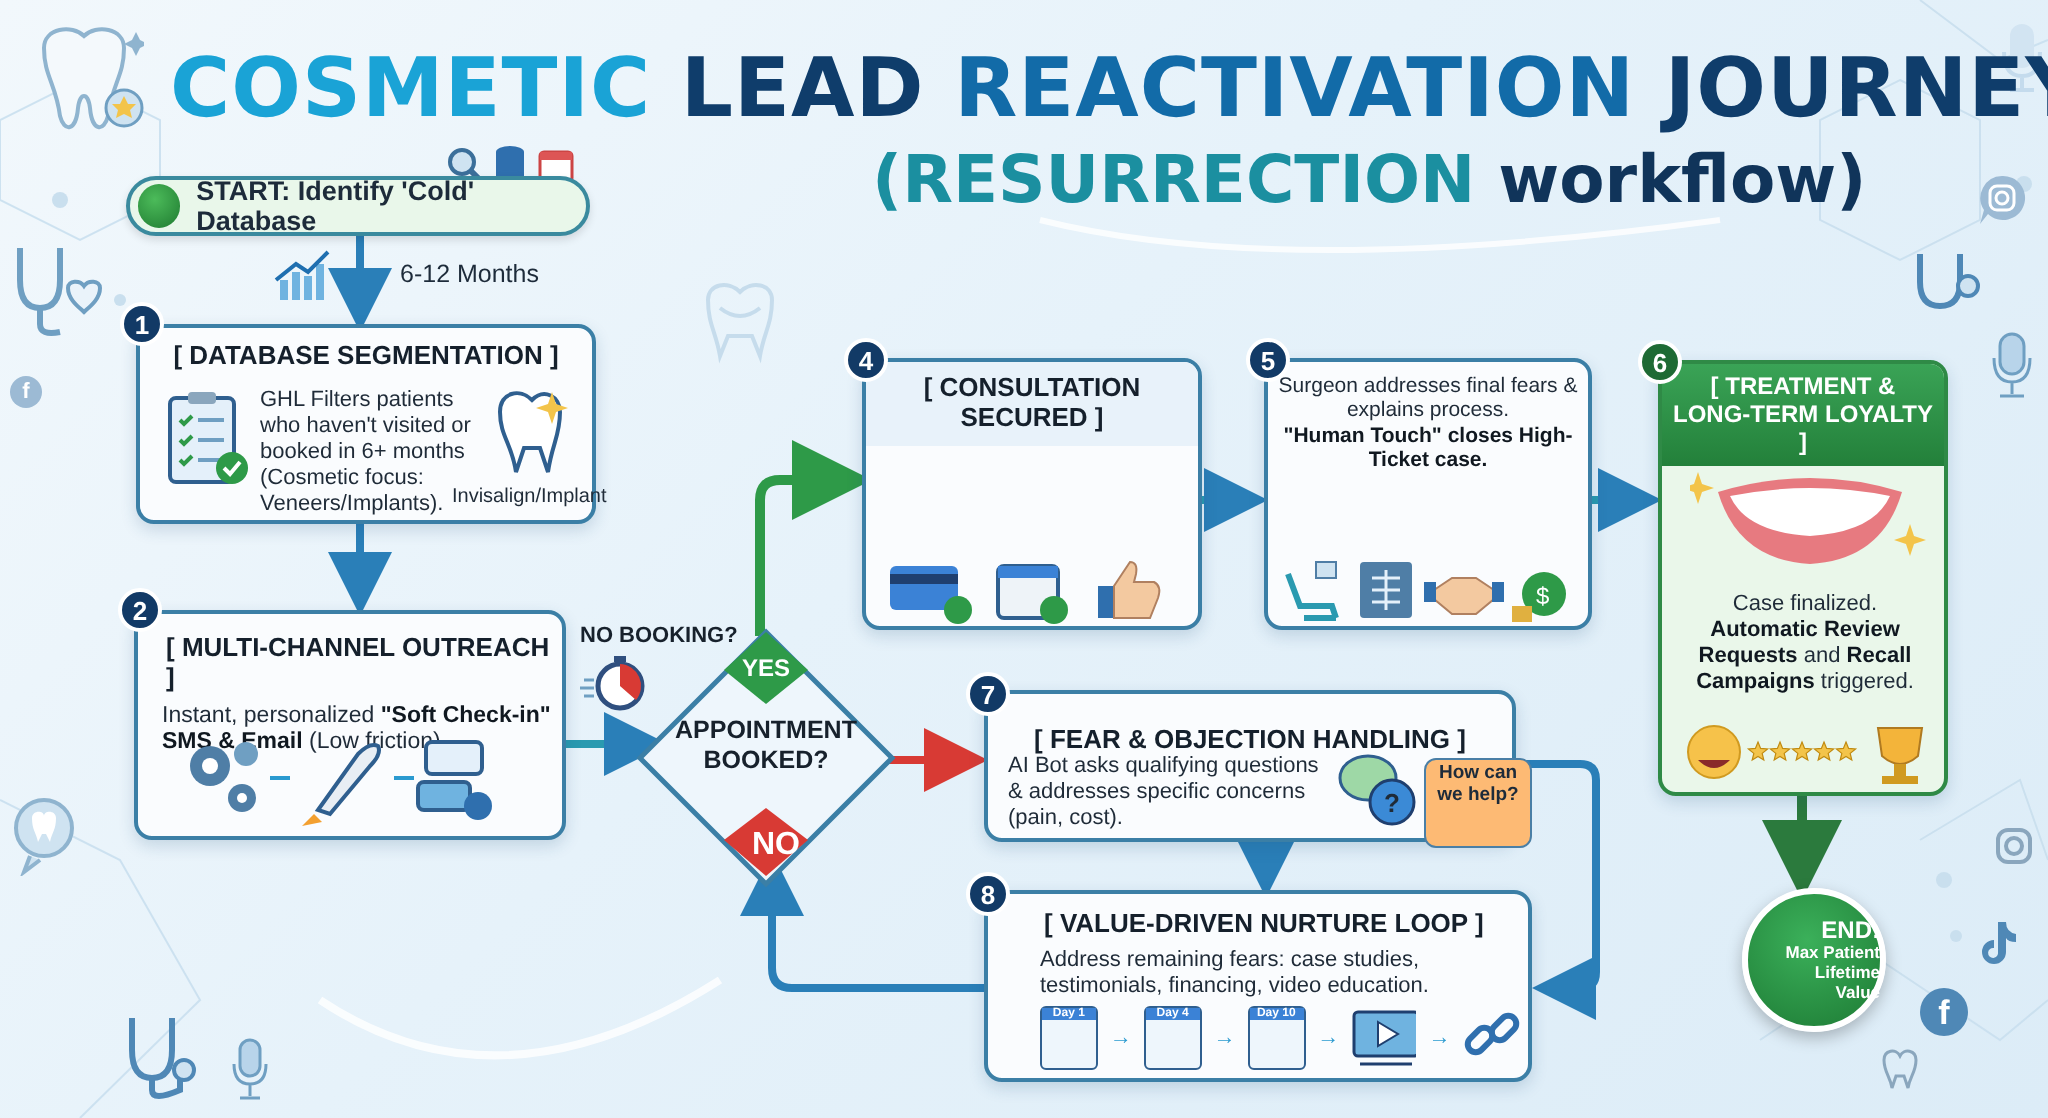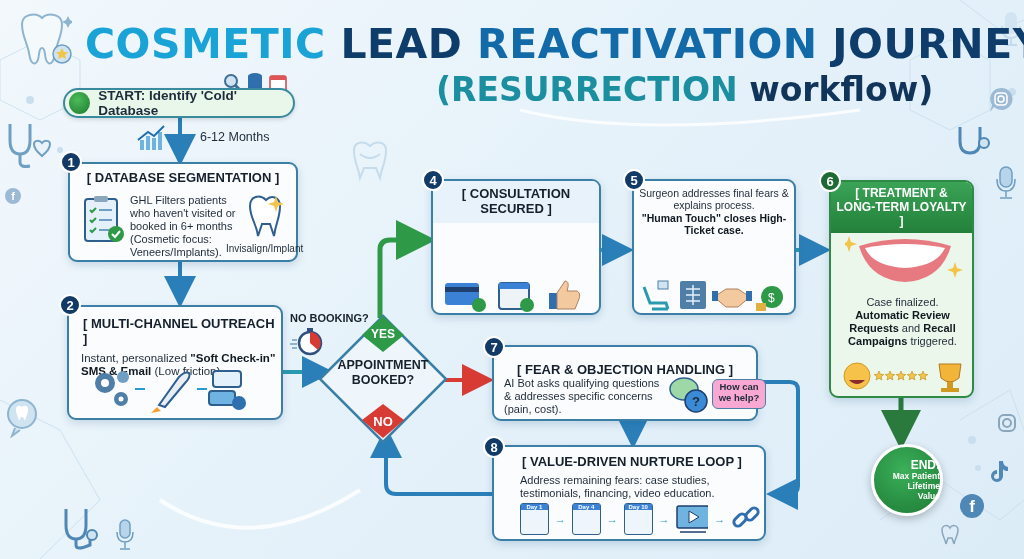--- a/index.html
+++ b/index.html
@@ -74,22 +74,22 @@
     left: 871px; top: 444px; width: 72px; height: 72px; border-radius: 50%;
     background: radial-gradient(circle at 45% 35%, #3bb05a, #1d7a34);
     border: 3px solid #fff; box-shadow: 0 3px 8px rgba(0,0,0,0.25);
     display: flex; flex-direction: column; align-items: flex-end; justify-content: center; text-align: center;
     color: #fff;
   }
   .end-title { font-size: 12px; font-weight: 700; }
   .end-sub { font-size: 8.5px; font-weight: 700; line-height: 1.15; }
 
   .howcan {
-    left: 712px; top: 379px; width: 54px; height: 30px;
-    background: #f9a8d4; border: 1.5px solid #4a7fa6; border-radius: 6px;
+    left: 712px; top: 379px; width: 54px; height: 45px;
+    background: #fdba74; border: 1.5px solid #4a7fa6; border-radius: 6px;
     font-size: 9.5px; font-weight: 700; text-align: center; line-height: 1.15; padding-top: 2px; color: #1d2b3a;
   }
   .daytag { font-size: 6px; font-weight: 700; color: #fff; text-align: center; }
 </style>
 </head>
 <body>
 
 <svg class="layer" width="1024" height="559">
   <g stroke="#c9dfee" stroke-width="1" fill="none" opacity="0.9">
     <path d="M0 60 L40 40 L80 60 L80 100 L40 120 L0 100 Z"></path>
@@ -307,21 +307,21 @@
   <path d="M20 15 L20 4 A11 11 0 0 1 28 22 Z" fill="#d83a34"></path>
   <rect x="17" y="0" width="6" height="3" fill="#2f4f7f"></rect>
   <path d="M2 12 L7 12 M0 16 L7 16 M2 20 L7 20" stroke="#6f9fc2" stroke-width="1.5"></path>
 </svg>
 
 <div class="abs decision-label" style="left:336px;top:358px;width:94px">
   <div>APPOINTMENT</div>
   <div>BOOKED?</div>
 </div>
 <div class="abs" style="left:366px;top:327px;width:34px;text-align:center;color:#fff;font-size:12px;font-weight:700">YES</div>
-<div class="abs" style="left:366px;top:414px;width:34px;text-align:center;color:#fff;font-size:13px;font-weight:700">NO</div>
+<div class="abs" style="left:366px;top:414px;width:34px;text-align:right;color:#fff;font-size:16px;font-weight:700">NO</div>
 
 <div class="abs card c4">
   <div class="head">
       <div class="card-title" style="font-size:13px">[ CONSULTATION SECURED ]</div>
     </div>
   <svg class="abs" style="left:10px;top:96px" width="150" height="36">
     <g>
         <rect x="2" y="6" width="34" height="22" rx="3" fill="#3b82d6"></rect>
         <rect x="2" y="10" width="34" height="5" fill="#1f3f6f"></rect>
         <circle cx="36" cy="28" r="7" fill="#2e9a48"></circle>

